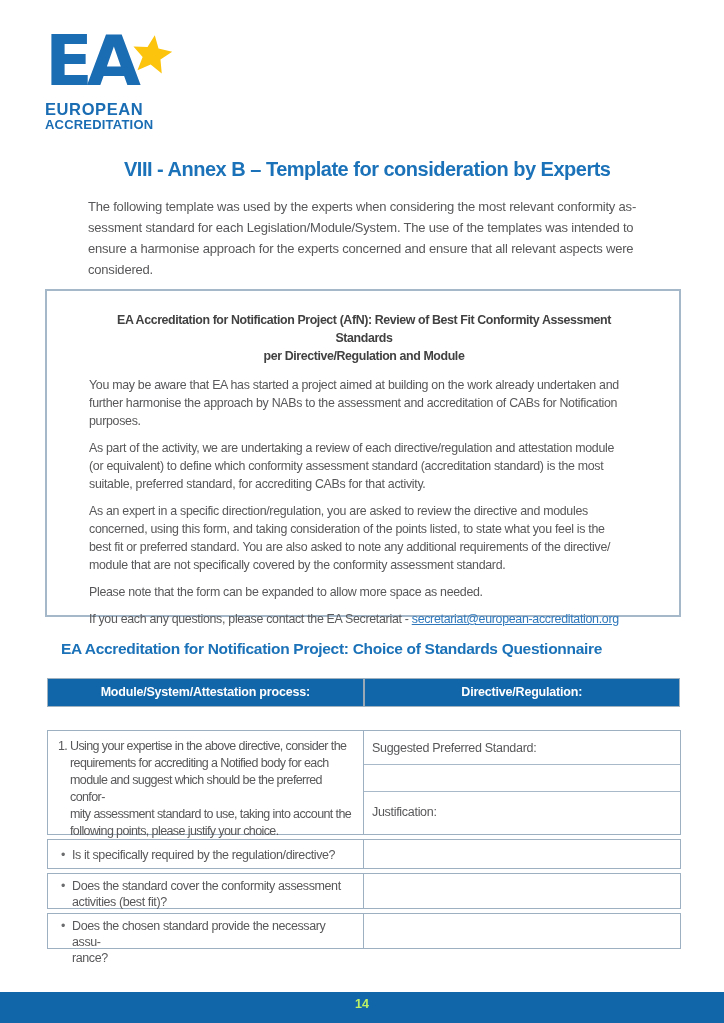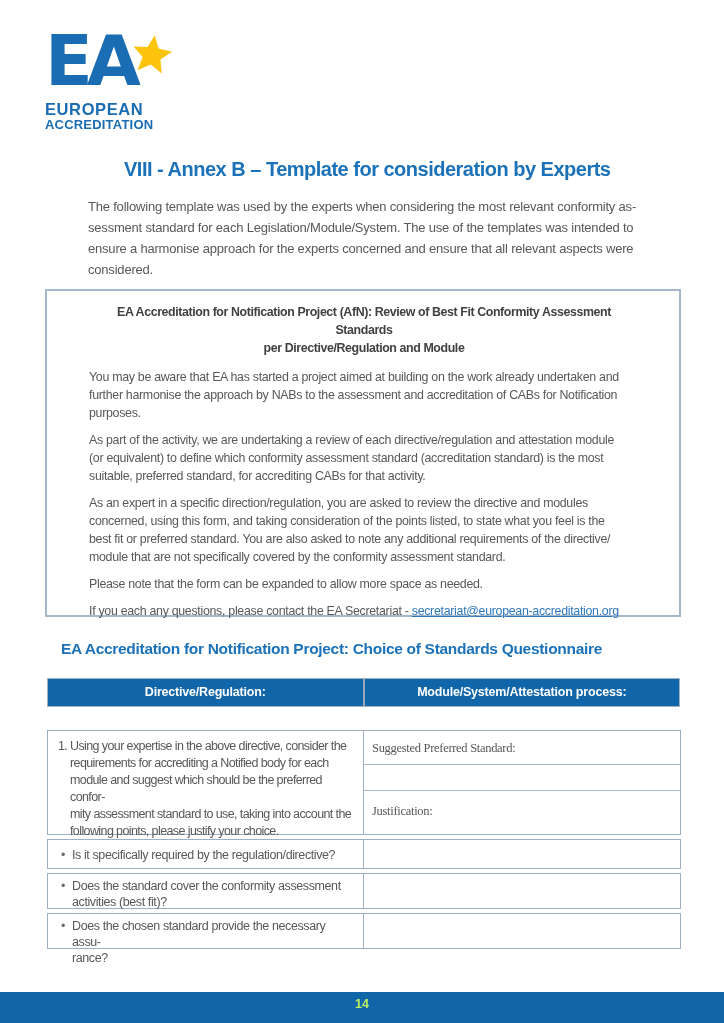--- a/index.html
+++ b/index.html
@@ -34,21 +34,21 @@
   }
   .intro{
     position:absolute; left:88px; top:196px; width:600px;
     font-size:13px; line-height:21px; letter-spacing:-0.2px;
   }
 
   
   .infobox{
     position:absolute; left:45px; top:289px; width:636px; height:328px;
     border:2px solid #a5b8ca; box-sizing:border-box;
-    padding:12px 40px 0 42px;
+    padding:20px 40px 0 42px;
   }
   .box-heading{
     text-align:center; font-weight:bold; color:#414142;
     font-size:12.4px; line-height:18px; letter-spacing:-0.4px;
     margin-bottom:11px;
   }
   .box-p{
     font-size:12.4px; line-height:18px; letter-spacing:-0.3px;
     margin-bottom:9px;
   }
@@ -79,21 +79,21 @@
   }
   .qleft{width:316px; border-right:1.5px solid #9cb0c2; box-sizing:border-box;}
   .qright{flex:1; display:flex; flex-direction:column;}
   .row1{height:105px;}
   .row-b{height:30px;}
   .row-b2{height:36px;}
   .q1wrap{position:relative; padding:7px 8px 0 10px; font-size:12.5px;
           line-height:17px; letter-spacing:-0.6px;}
   .q1num{position:absolute; left:10px; top:7px;}
   .q1text{padding-left:12px;}
-  .rcell{box-sizing:border-box; padding:10px 8px 15px 8px; font-size:12.5px; letter-spacing:-0.3px;font-family:Liberation Serif, serif;}
+  .rcell{box-sizing:border-box; padding:10px 8px 15px 8px; font-size:12.5px; letter-spacing:-0.3px;}
   .rc1{height:34px; border-bottom:1.5px solid #a8bac9;}
   .rc2{height:36px; border-bottom:1.5px solid #a8bac9;}
   .rc3{flex:1; padding-top:13px;}
   .brow{display:flex; padding:0 8px 0 13px; font-size:12.5px;
         line-height:16px; letter-spacing:-0.4px;}
   .row-b .brow{padding-top:7px;}
   .row-b2 .brow{padding-top:4px;}
   .bullet{width:11px; flex:none; color:#6b6c6e;}
 
   
@@ -142,22 +142,22 @@
     <div class="box-p">Please note that the form can be expanded to allow more space as needed.</div>
     <div class="box-p">
       <span>If you each any questions, please contact the EA Secretariat - </span>
       <a href="#" class="contact-link">secretariat@european-accreditation.org</a>
     </div>
   </div>
 
   <div class="h2">EA Accreditation for Notification Project: Choice of Standards Questionnaire</div>
 
   <div class="htable">
+    <div class="hcell">Module/System/Attestation process:</div>
     <div class="hcell">Directive/Regulation:</div>
-    <div class="hcell">Module/System/Attestation process:</div>
   </div>
 
   <div class="qtable">
 
     <div class="qrow row1">
       <div class="qleft">
         <div class="q1wrap">
           <span class="q1num">1.</span>
           <div class="q1text pre">Using your expertise in the above directive, consider the
 requirements for accrediting a Notified body for each

